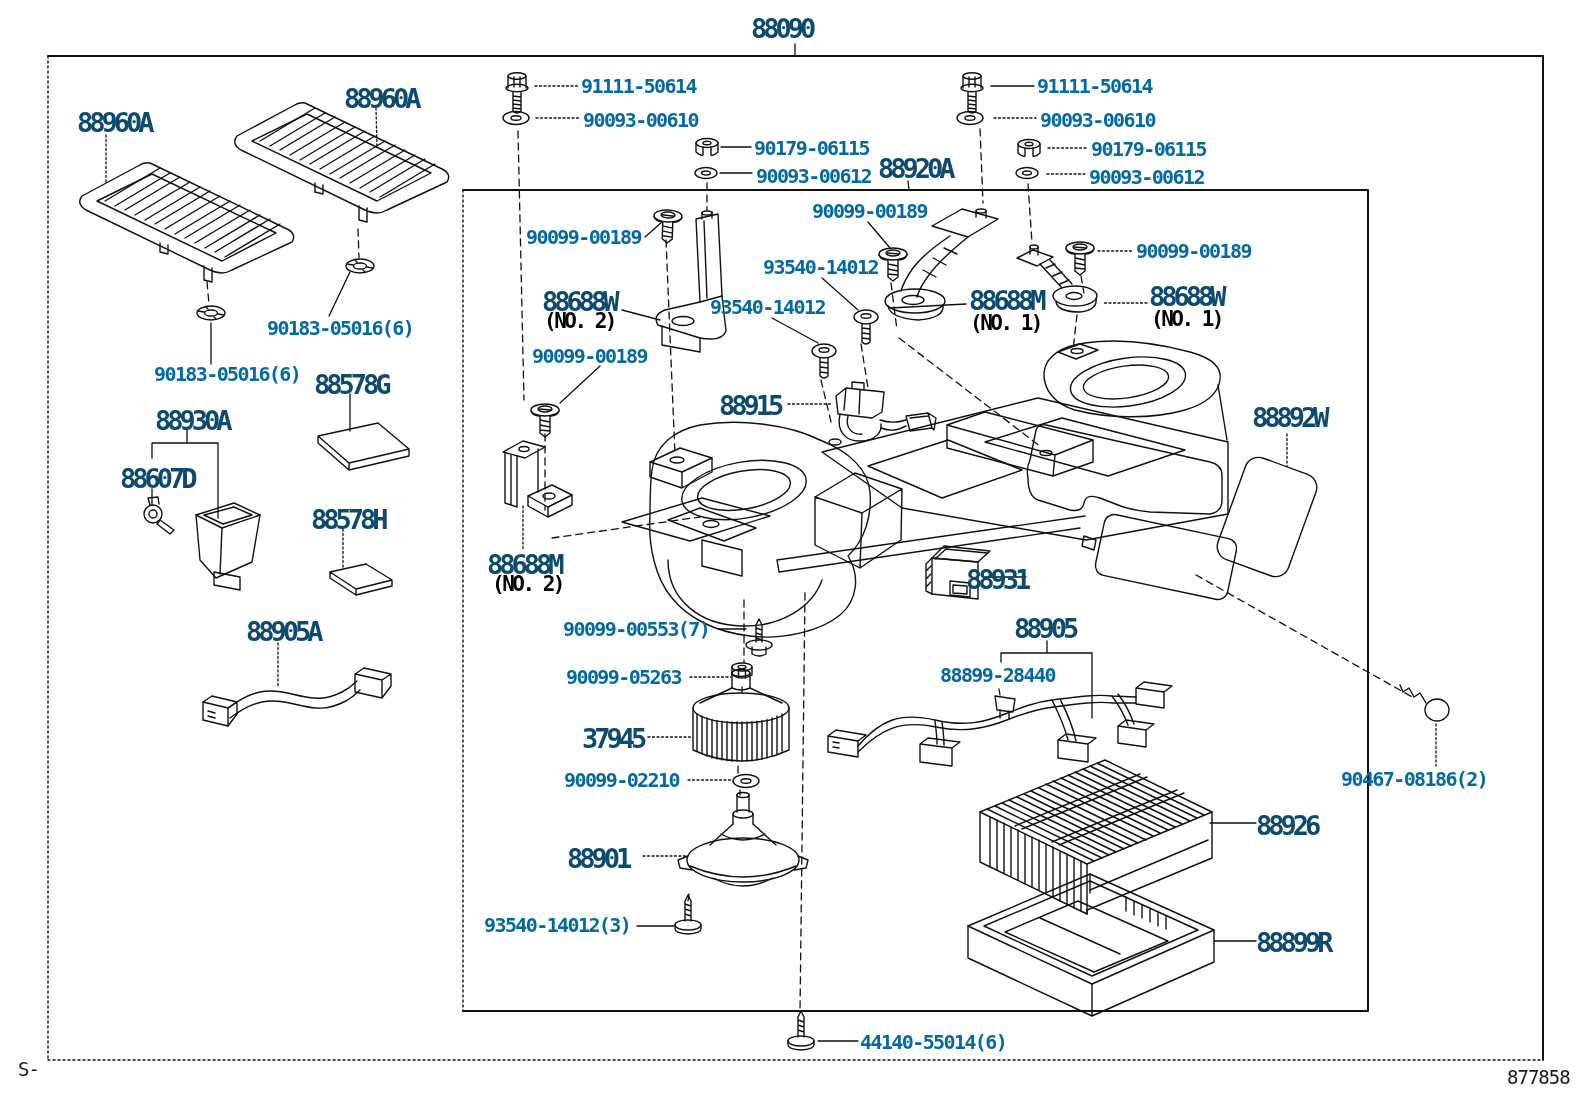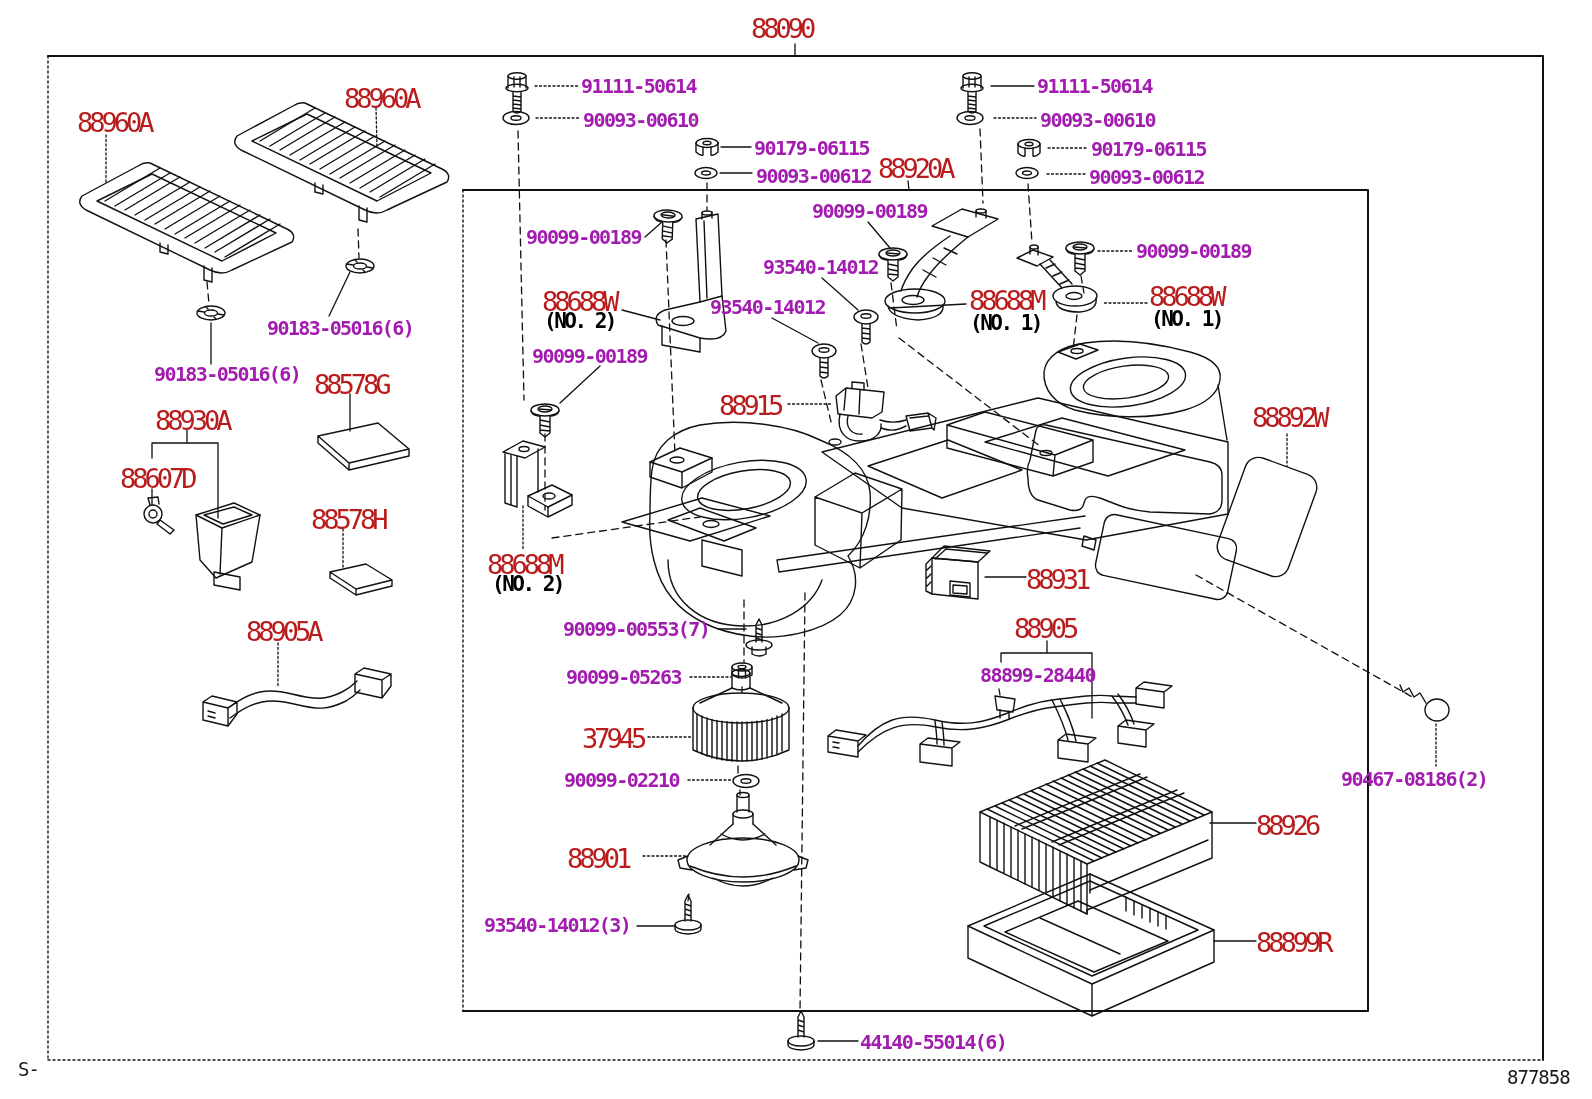--- a/index.html
+++ b/index.html
@@ -1,22 +1,22 @@
 <!DOCTYPE html>
 <html><head>
 <meta charset="utf-8">
 <style>
   html,body{margin:0;padding:0;background:#fff}
   #stage{position:relative;width:1592px;height:1099px;background:#fff;overflow:hidden;
          font-family:"DejaVu Sans Mono",monospace}
   #lineart{position:absolute;left:0;top:0}
   .lbl{position:absolute;font-family:"DejaVu Sans Mono",monospace;font-weight:bold;
-       font-size:20px;letter-spacing:-1.6px;color:#a21caf;white-space:nowrap;line-height:1}
-  .lbl-lg{position:absolute;font-family:"DejaVu Sans Mono",monospace;font-weight:normal;
-       font-size:27px;letter-spacing:-4px;color:#b91c1c;white-space:nowrap;line-height:1}
+       font-size:20px;letter-spacing:-1.6px;color:#0369a1;white-space:nowrap;line-height:1}
+  .lbl-lg{position:absolute;font-family:"DejaVu Sans Mono",monospace;font-weight:bold;
+       font-size:27px;letter-spacing:-4px;color:#0c4a6e;white-space:nowrap;line-height:1}
   .lbl-sub{position:absolute;font-family:"DejaVu Sans Mono",monospace;font-weight:bold;
        font-size:21px;letter-spacing:-2.5px;color:#000;white-space:nowrap;line-height:1}
   .lbl-sm{position:absolute;font-family:"DejaVu Sans Mono",monospace;font-weight:normal;
        font-size:19px;letter-spacing:-1px;color:#1a1a1a;white-space:nowrap;line-height:1}
 </style>
 </head>
 <body>
 
 <div id="stage">
 
@@ -362,32 +362,32 @@
 <div class="lbl-sub" style="left:544px;top:311px">(NO. 2)</div>
 <div class="lbl-lg" style="left:969px;top:287px">88688M</div>
 <div class="lbl-sub" style="left:970px;top:313px">(NO. 1)</div>
 <div class="lbl-lg" style="left:1149px;top:283px">88688W</div>
 <div class="lbl-sub" style="left:1151px;top:309px">(NO. 1)</div>
 <div class="lbl-lg" style="left:487px;top:551px">88688M</div>
 <div class="lbl-sub" style="left:492px;top:574px">(NO. 2)</div>
 
 <div class="lbl-lg" style="left:719px;top:392px">88915</div>
 <div class="lbl-lg" style="left:1252px;top:404px">88892W</div>
-<div class="lbl-lg" style="left:1026px;top:566px">88931</div>
+<div class="lbl-lg" style="left:966px;top:566px">88931</div>
 
 <div class="lbl" style="left:563px;top:619px">90099-00553(7)</div>
 <div class="lbl" style="left:566px;top:667px">90099-05263</div>
 <div class="lbl-lg" style="left:582px;top:725px">37945</div>
 <div class="lbl" style="left:564px;top:770px">90099-02210</div>
 <div class="lbl-lg" style="left:567px;top:845px">88901</div>
 <div class="lbl" style="left:484px;top:915px">93540-14012(3)</div>
 <div class="lbl" style="left:860px;top:1032px">44140-55014(6)</div>
 
 <div class="lbl-lg" style="left:1014px;top:615px">88905</div>
-<div class="lbl" style="left:980px;top:665px">88899-28440</div>
+<div class="lbl" style="left:940px;top:665px">88899-28440</div>
 <div class="lbl-lg" style="left:1256px;top:812px">88926</div>
 <div class="lbl-lg" style="left:1256px;top:929px">88899R</div>
 <div class="lbl" style="left:1341px;top:769px">90467-08186(2)</div>
 
 <div class="lbl-sm" style="left:18px;top:1060px">S-</div>
 <div class="lbl-sm" style="left:1507px;top:1068px">877858</div>
 
 </div>
 
 </body></html>

